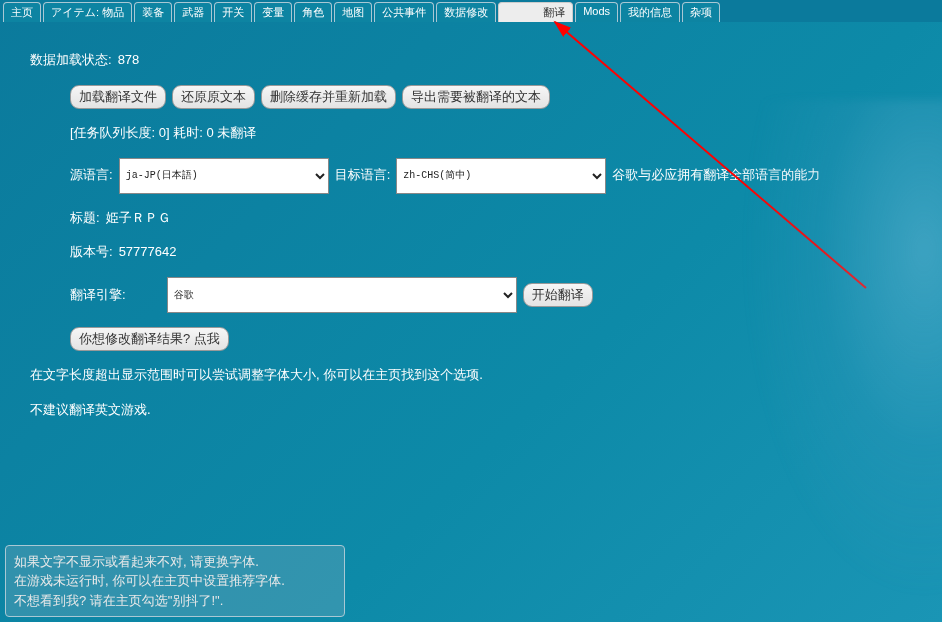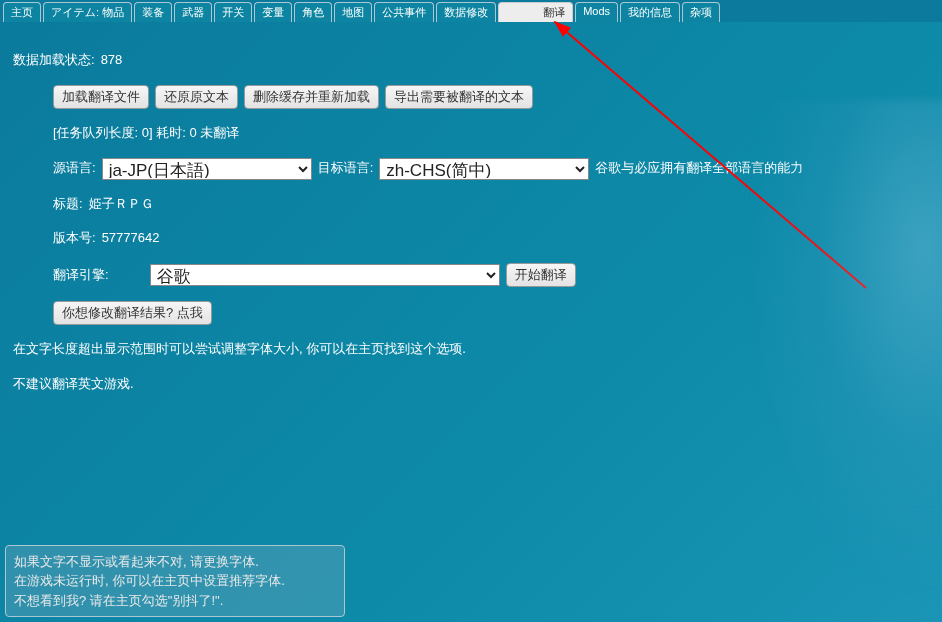--- a/index.html
+++ b/index.html
@@ -42,50 +42,50 @@
       cursor: pointer;
       background: #0d84a2;
     }
     .tab.active {
       background: #ededed;
       color: #333;
       border-color: #ccc;
       padding-left: 44px;
     }
     .content {
-      padding: 20px 15px 15px 13px;
+      padding: 20px 15px 15px 30px;
       line-height: 1.6;
     }
     .row {
       margin: 8px 0 14px 0;
       display: flex;
       align-items: center;
       flex-wrap: wrap;
       gap: 6px;
     }
     .indent { margin-left: 40px; }
     .label-text { white-space: nowrap; }
     button.ui {
       background: linear-gradient(#f6f6f6, #e3e3e3);
       border: 1px solid #999;
-      border-radius: 4px;
+      border-radius: 9px;
       color: #333;
       padding: 2px 8px;
       font-size: 13px;
       cursor: pointer;
       font-family: inherit;
     }
     select.ui {
       background: #fff;
       border: 1px solid #888;
       color: #222;
-      font-size: 17px;
-      font-family: Liberation Sans, sans-serif;
+      font-size: 10px;
+      font-family: Liberation Mono, monospace;
       padding: 1px 2px;
-      height: 22px;
+      height: 36px;
     }
     .sel-wide { width: 210px; }
     .sel-engine { width: 350px; margin-left: 35px; }
     .footnote {
       position: absolute;
       left: 5px;
       bottom: 5px;
       width: 340px;
       border: 1px solid #a9c8d4;
       border-radius: 4px;

